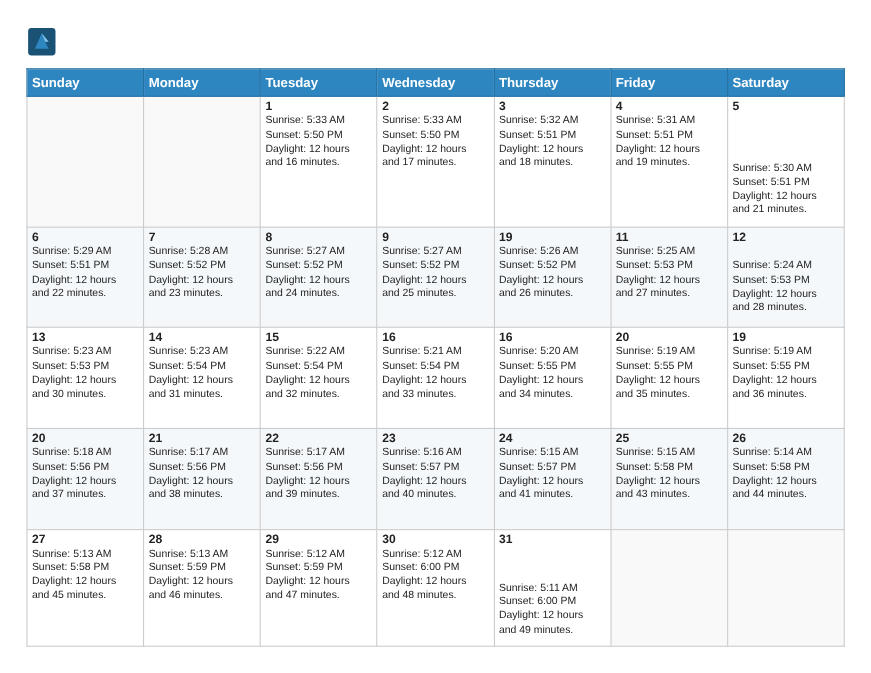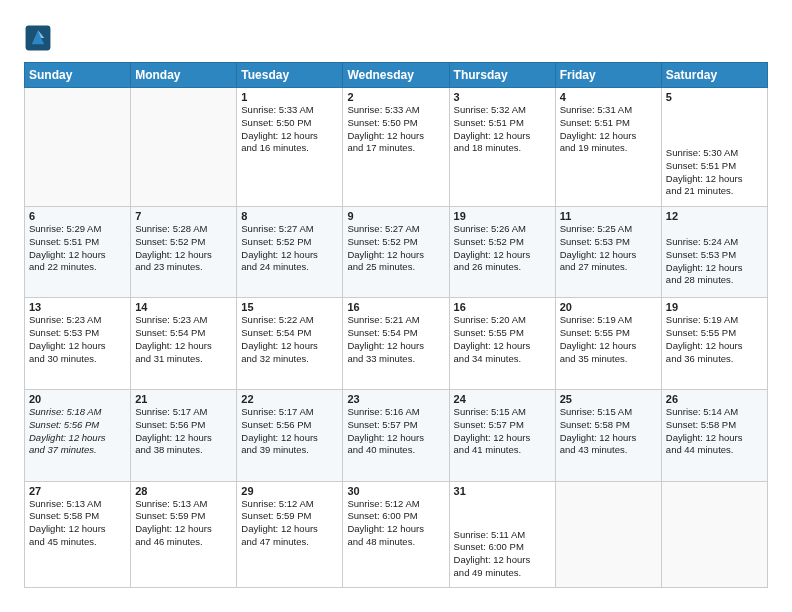--- a/index.html
+++ b/index.html
@@ -269,21 +269,21 @@
             <span class="day-num">19</span>
             <div class="cell-content" style="white-space: pre-line;">Sunrise: 5:19 AM
 Sunset: 5:55 PM
 Daylight: 12 hours
 and 36 minutes.</div>
           </td>
         </tr>
         <tr class="row-alt">
           <td>
             <span class="day-num">20</span>
-            <div class="cell-content" style="white-space: pre-line; font-style: italic;">Sunrise: 5:18 AM
+            <div class="cell-content" style="white-space: pre-line;">Sunrise: 5:18 AM
 Sunset: 5:56 PM
 Daylight: 12 hours
 and 37 minutes.</div>
           </td>
           <td>
             <span class="day-num">21</span>
             <div class="cell-content" style="white-space: pre-line;">Sunrise: 5:17 AM
 Sunset: 5:56 PM
 Daylight: 12 hours
 and 38 minutes.</div>

